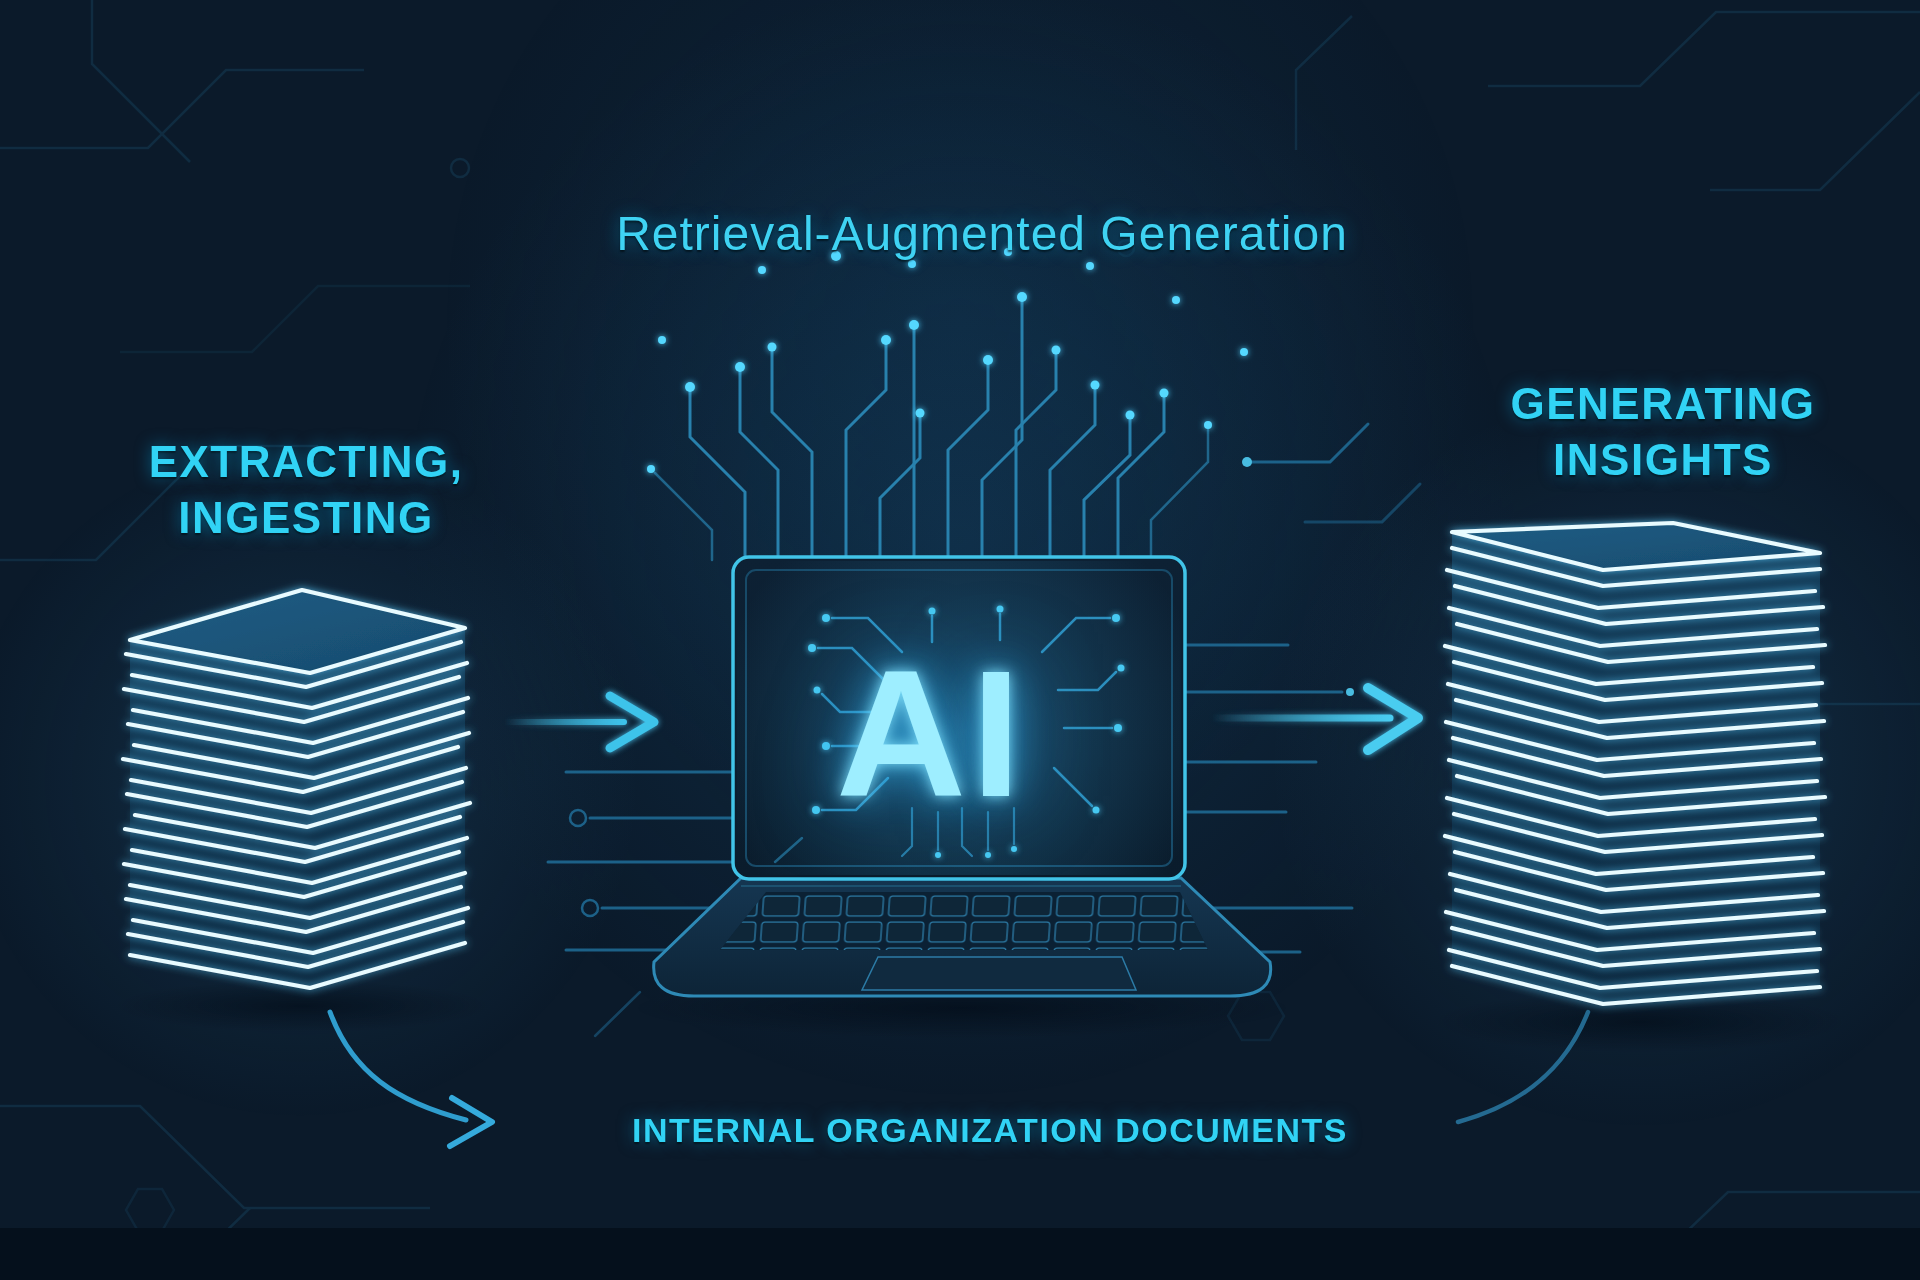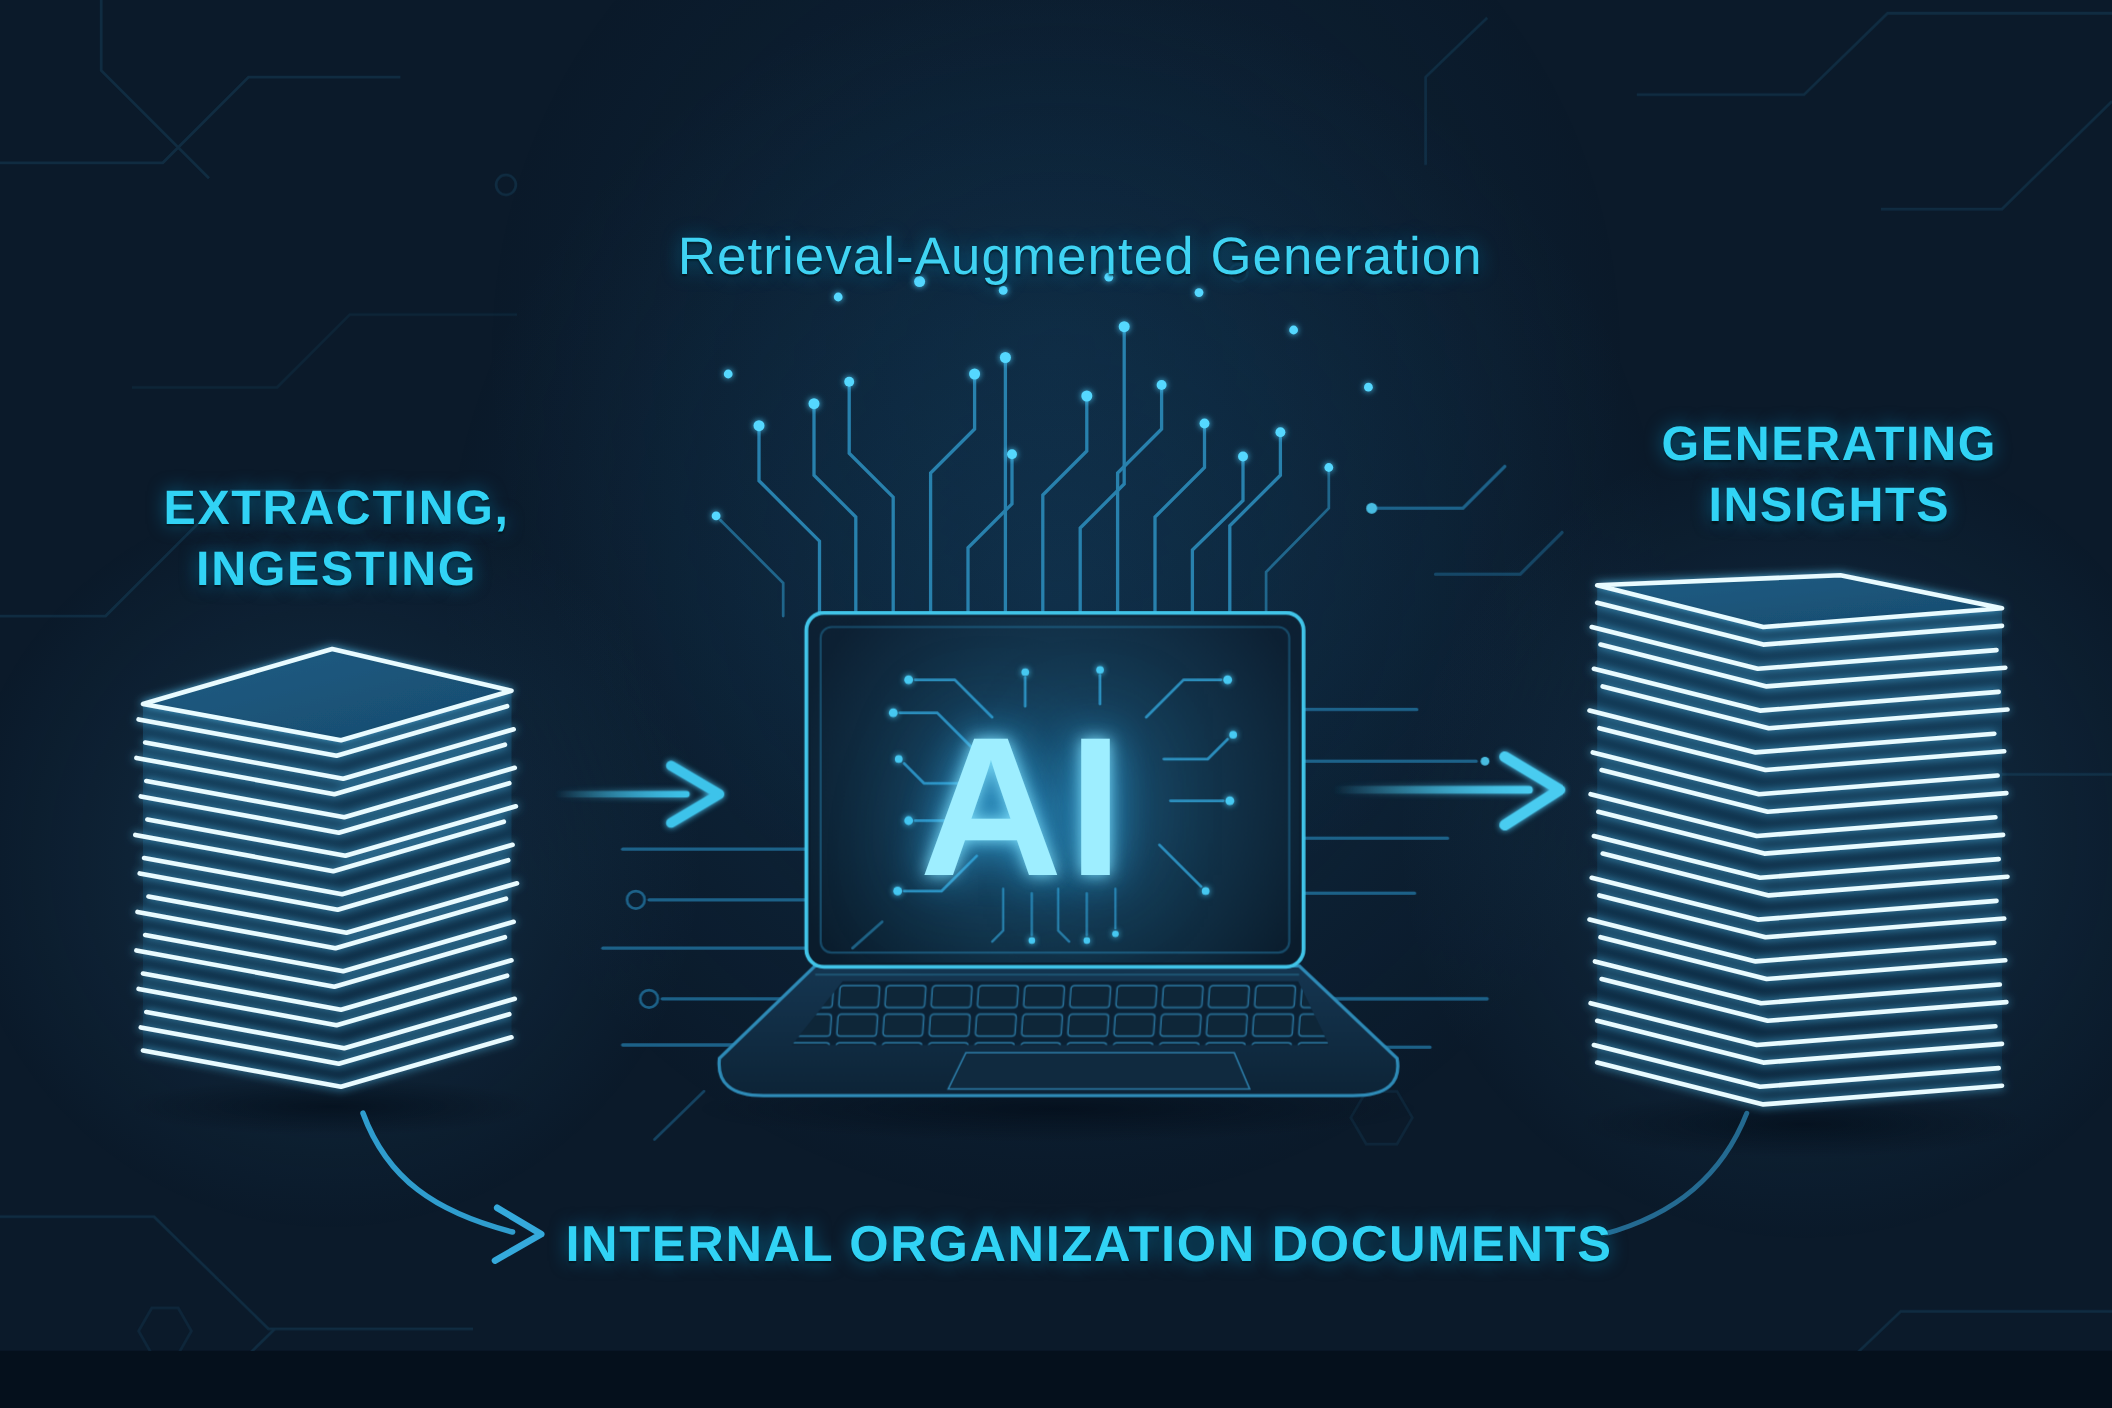--- a/index.html
+++ b/index.html
@@ -6,21 +6,21 @@
   .stage{position:relative;width:1920px;height:1228px;overflow:hidden;
          background:#0b1a2a;font-family:"Liberation Sans",sans-serif;}
   .stage svg{position:absolute;inset:0;}
   .txt{position:absolute;transform:translateX(-50%);text-align:center;white-space:nowrap;}
   .title{top:206px;left:982px;font-size:48px;font-weight:500;letter-spacing:1px;color:#3fd3f3;
          text-shadow:0 0 18px rgba(0,180,240,.45),0 2px 2px rgba(0,0,0,.65);}
   .caps{font-weight:700;letter-spacing:1.5px;color:#31d3f5;line-height:56px;
         text-shadow:0 0 16px rgba(0,180,240,.5),0 2px 2px rgba(0,0,0,.7);}
   .lbl-left{top:434px;left:306px;font-size:44px;}
   .lbl-right{top:376px;left:1663px;font-size:44px;}
-  .lbl-bottom{top:1102px;left:990px;font-size:46px;}
+  .lbl-bottom{top:1102px;left:990px;font-size:34px;}
   .ai{top:630px;left:931px;font-size:180px;font-weight:700;letter-spacing:5px;color:#9eeeff;
       text-shadow:0 0 14px rgba(130,228,255,.95),0 0 38px rgba(60,190,250,.75),0 0 85px rgba(40,160,230,.55);}
 </style>
 </head>
 <body>
 
 <div class="stage">
 <svg viewBox="0 0 1920 1280" width="1920" height="1280">
   <defs>
     <radialGradient id="gTop" gradientUnits="userSpaceOnUse" cx="960" cy="320" r="520">

